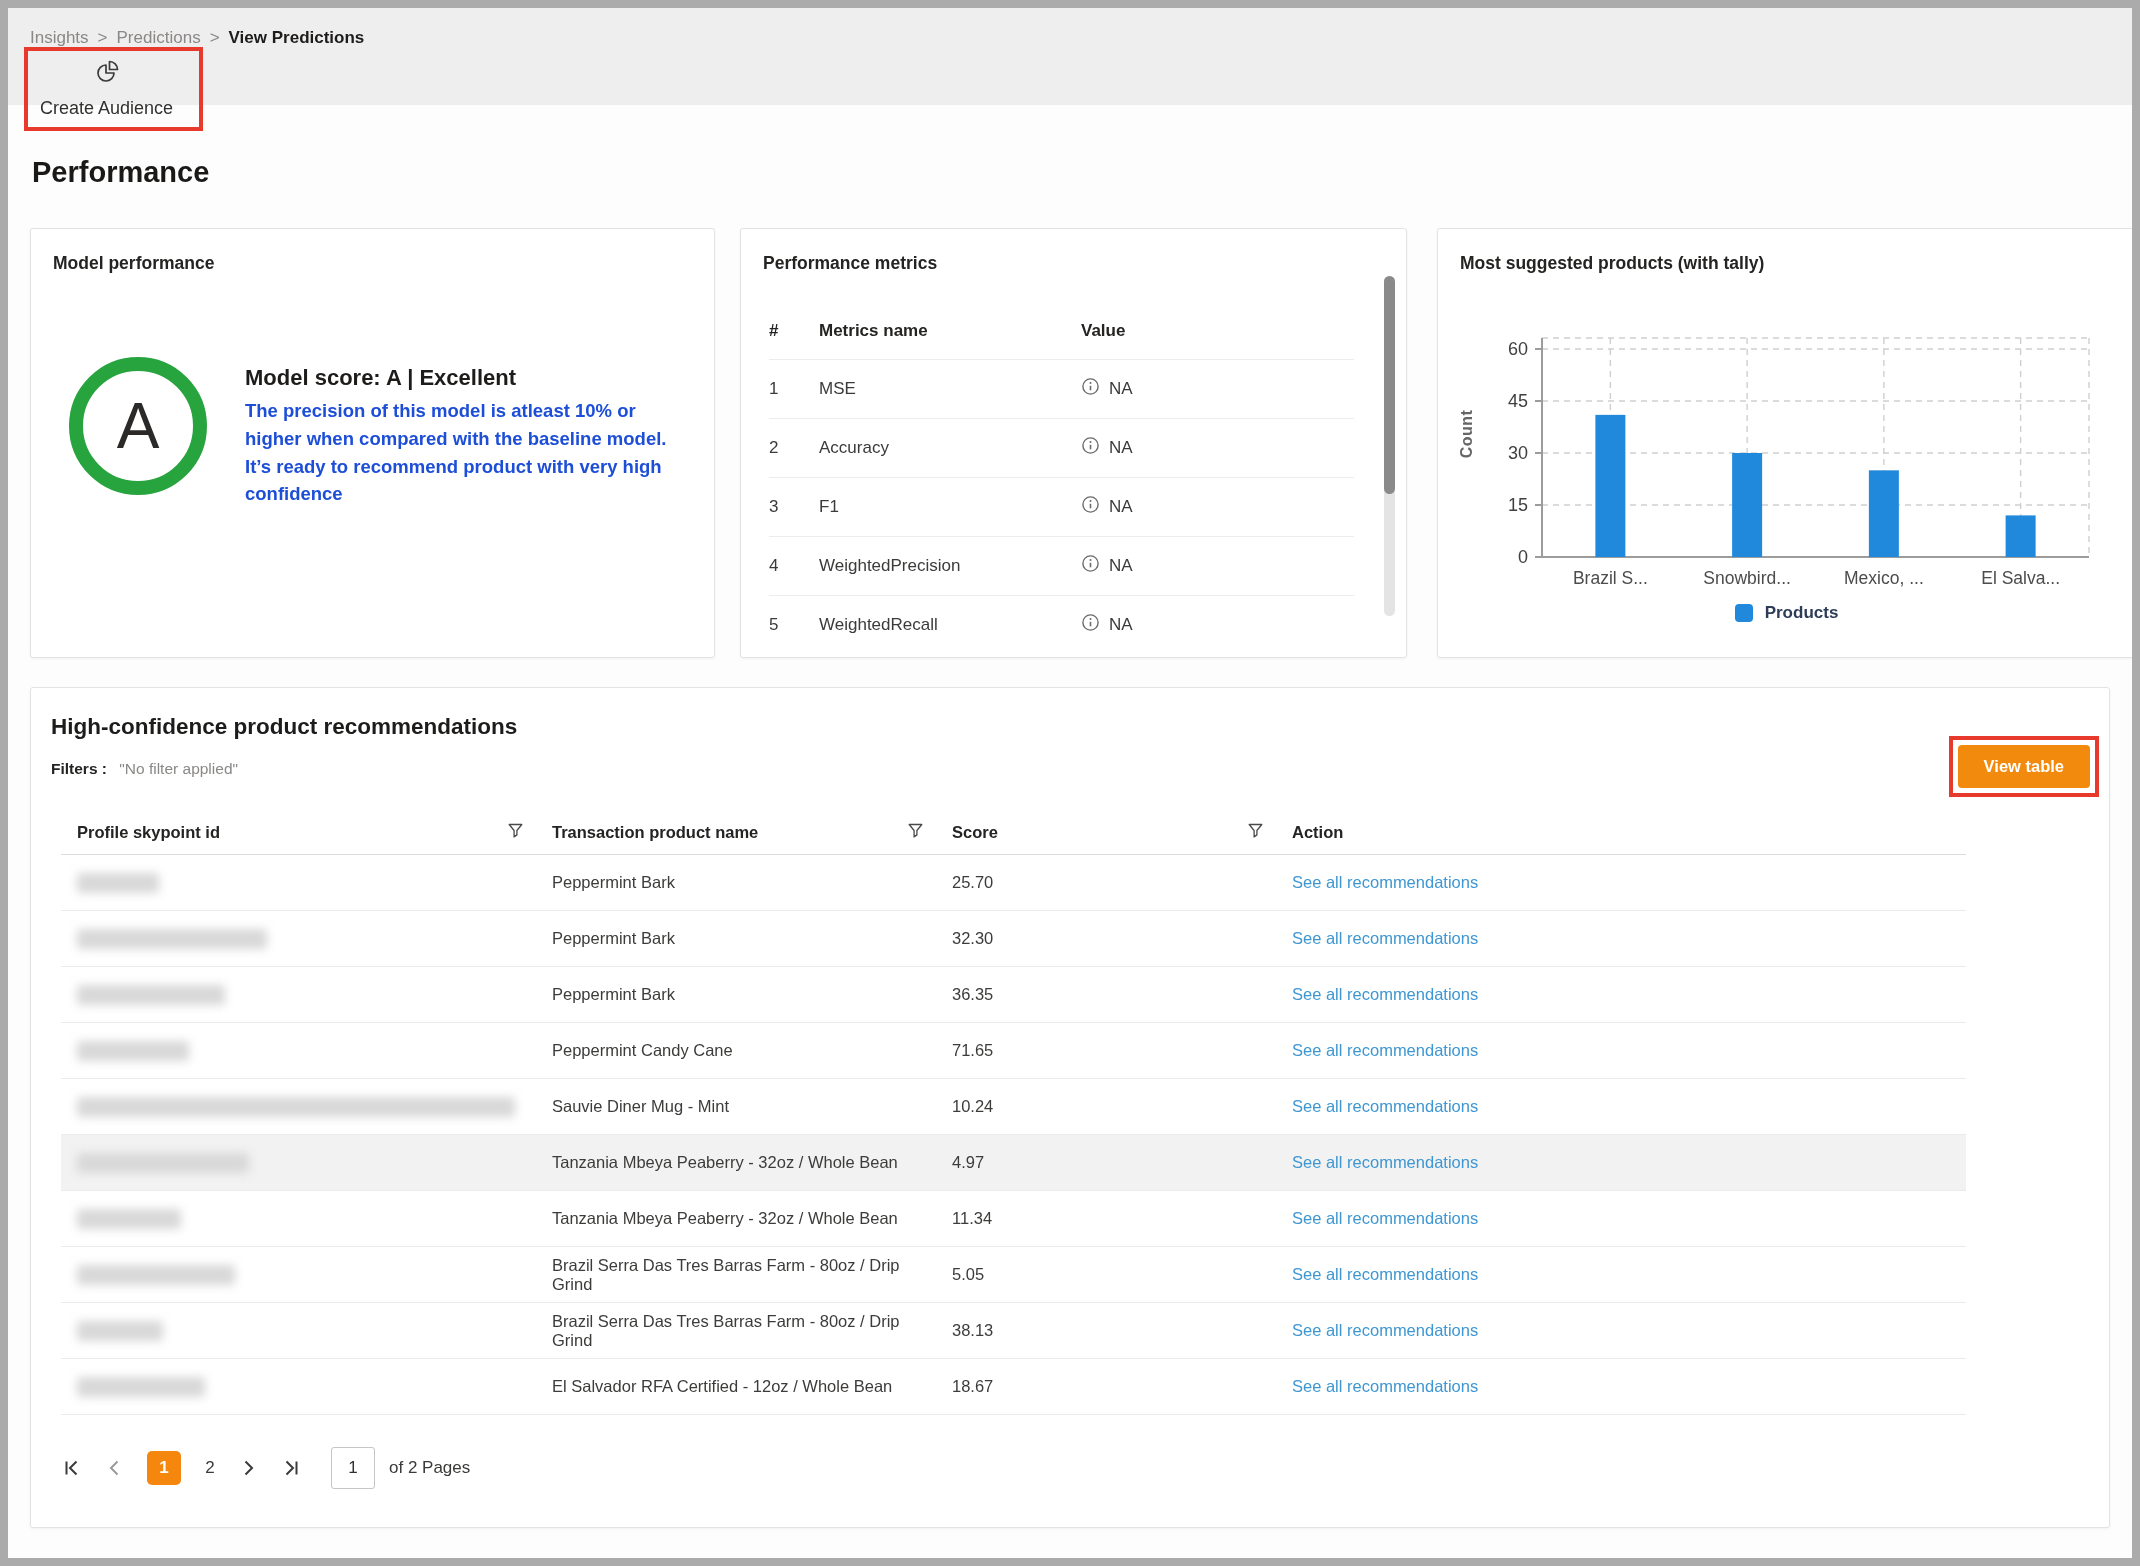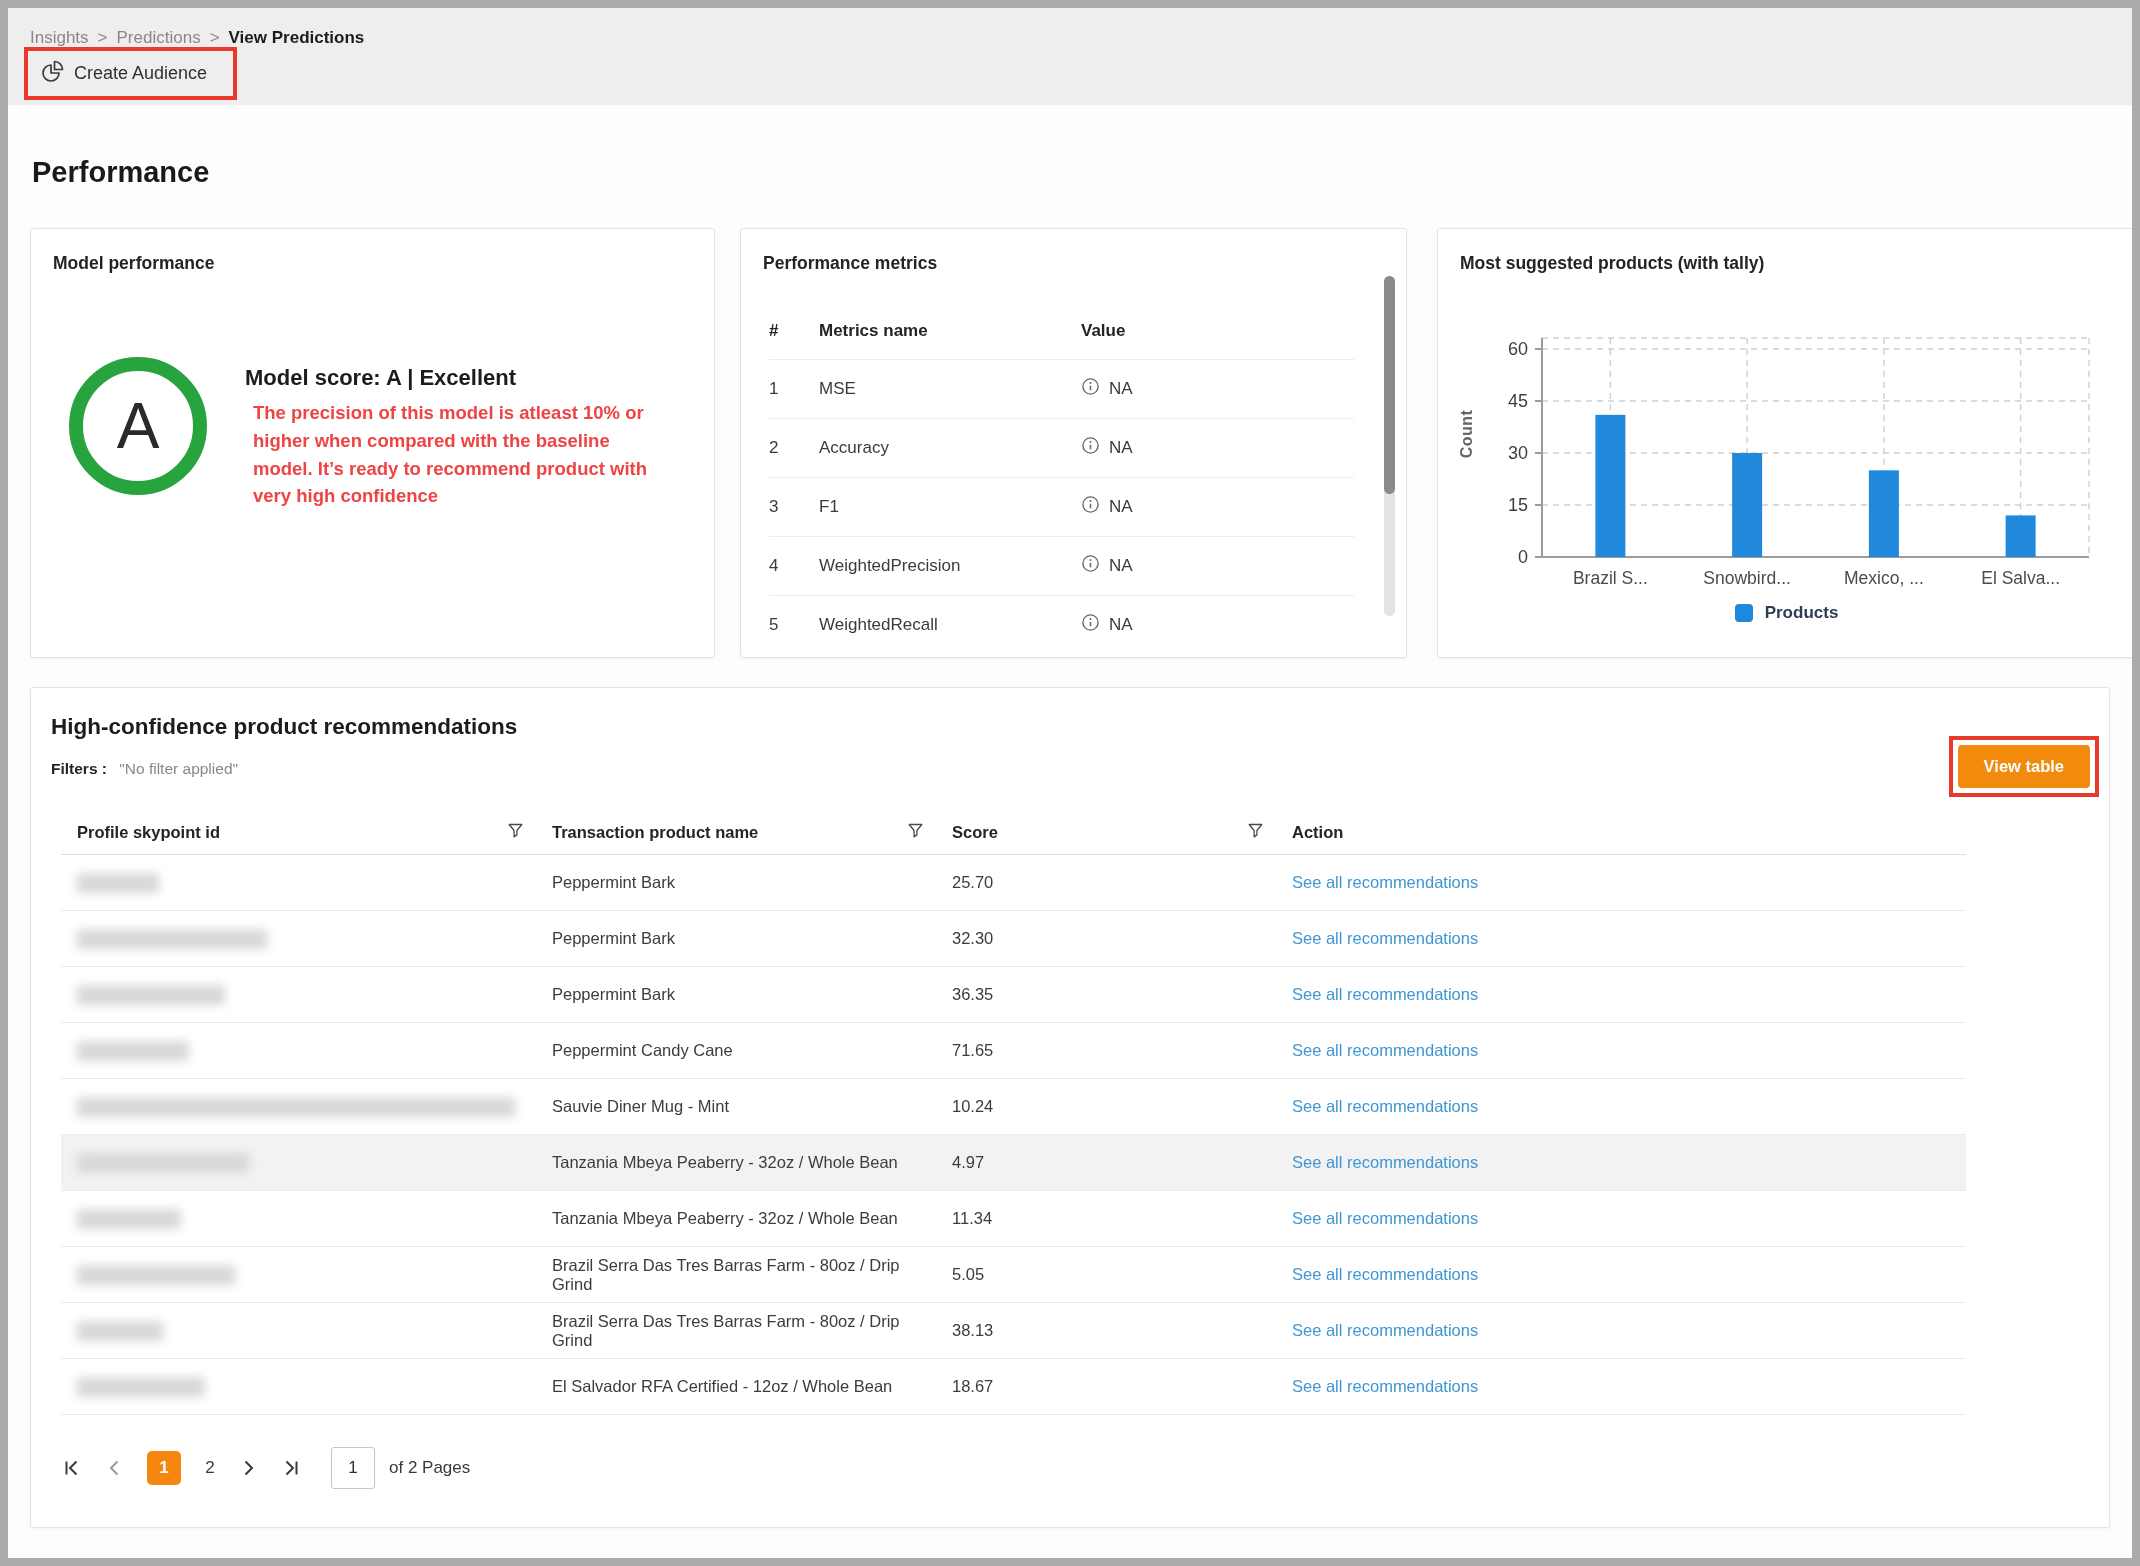--- a/index.html
+++ b/index.html
@@ -9,40 +9,40 @@
 
   
   .topband{position:absolute;left:0;top:0;width:100%;height:97px;background:#efeeee;}
   .breadcrumb{position:absolute;left:22px;top:20px;display:flex;align-items:center;gap:9px;font-size:17px;color:#8a8886;}
   .crumb{cursor:pointer;}
   .crumb.last{color:#1d1c1b;font-weight:700;cursor:default;}
   .crumb-sep{color:#8a8886;}
   .red-box{border:4px solid #e8392d;}
   .red-box-ca{position:absolute;left:16px;top:39px;}
   .btn-create{display:flex;align-items:center;gap:10px;background:transparent;border:none;
-              padding:8px 26px 8px 12px;font:18px "Liberation Sans","DejaVu Sans",sans-serif;color:#323130;cursor:pointer;}
+              padding:8px 26px 8px 12px;font:18px "Liberation Sans","DejaVu Sans",sans-serif;color:#323130;cursor:pointer;flex-direction:column;}
 
   h1.page-title{position:absolute;left:24px;top:148px;margin:0;font-size:29px;font-weight:700;color:#1a1918;}
 
   
   .card{position:absolute;top:220px;height:430px;background:#fff;border:1px solid #e3e3e3;border-radius:3px;
         box-shadow:0 1px 3px rgba(0,0,0,.05);box-sizing:border-box;}
   .card1{left:22px;width:685px;}
   .card2{left:732px;width:667px;}
   .card3{left:1429px;width:699px;}
   .card-title{position:absolute;left:22px;top:24px;font-size:17.5px;font-weight:700;color:#252423;}
 
   
   .score-row{position:absolute;left:38px;top:128px;display:flex;gap:38px;}
   .grade-circle{width:138px;height:138px;border:14px solid #28a43f;border-radius:50%;box-sizing:border-box;
                 display:flex;align-items:center;justify-content:center;flex:none;}
   .grade-circle span{font-size:64px;color:#2b2a29;}
   .score-text{width:430px;padding-top:8px;}
   .score-text h3{margin:0 0 6px;font-size:22px;font-weight:700;color:#1d1c1b;}
-  .score-text p{margin:8px;font-size:18.5px;font-weight:600;line-height:1.5;color:#ef4444;}
+  .score-text p{margin:0;font-size:18.5px;font-weight:600;line-height:1.5;color:#1d4ed8;}
 
   
   .m-header{position:absolute;left:28px;top:92px;width:585px;display:flex;font-weight:700;font-size:17px;color:#252423;}
   .m-col-num{width:50px;}
   .m-col-name{width:262px;}
   .m-rows{position:absolute;left:28px;top:130px;width:585px;}
   .m-row{display:flex;align-items:center;height:58px;border-top:1px solid #ececec;font-size:17px;color:#3c3b3a;}
   .m-num{width:50px;}
   .m-name{width:262px;}
   .m-val{display:flex;align-items:center;gap:9px;}

